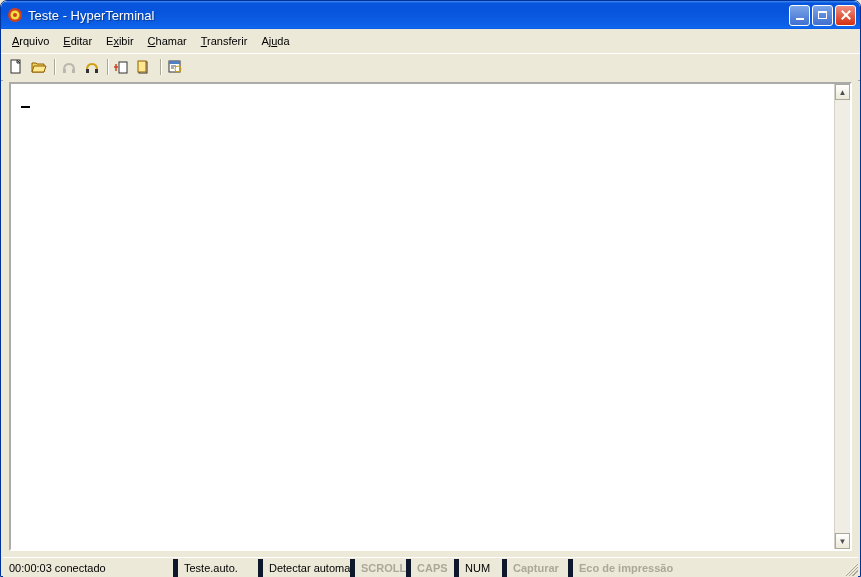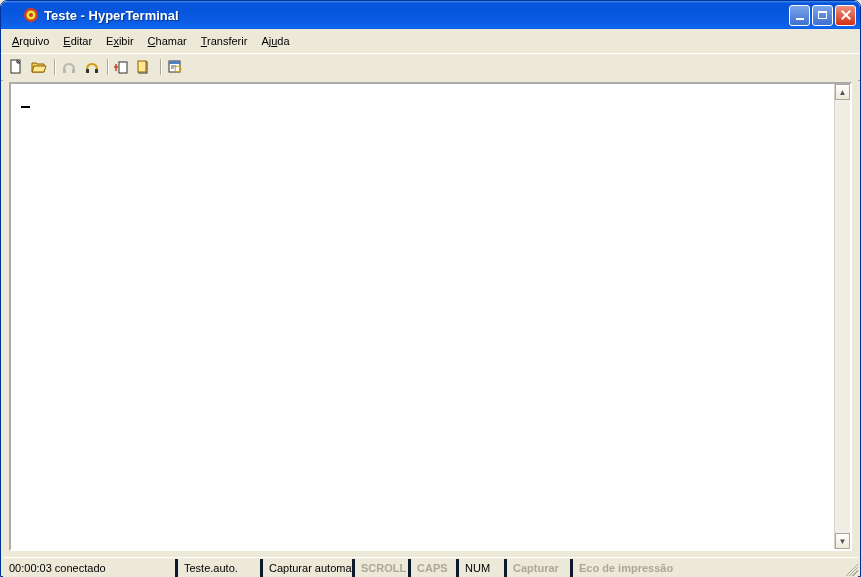--- a/index.html
+++ b/index.html
@@ -15,23 +15,23 @@
     border: 1px solid #003399;
     border-radius: 7px 7px 0 0;
   }
   
   .titlebar {
     height: 28px;
     background: linear-gradient(to bottom, #3f8cf3 0%, #0855dd 8%, #0855dd 40%, #0d60e8 88%, #0f6af1 95%, #0855dd 100%);
     display: flex;
     align-items: center;
     color: #fff;
-    font-weight: bold;
+    font-weight: normal;
     font-size: 13px;
-    padding: 0 4px 0 22px;
+    padding: 0 4px 0 6px;
     border-radius: 6px 6px 0 0;
   }
   .titlebar .app-icon {
     width: 16px; height: 16px;
     margin-right: 5px;
     display: inline-flex;
     align-items: center;
     justify-content: center;
   }
   .titlebar .title-text {
@@ -192,21 +192,21 @@
     height: 20px;
     background: #ece9d8;
     display: flex;
     align-items: center;
     font-size: 11px;
     border-top: 1px solid #fff;
   }
   .status-cell {
     height: 18px;
     padding: 0 6px;
-    border-right: 3px solid #0f172a;
+    border-right: 5px solid #0f172a;
     display: flex;
     align-items: center;
     white-space: nowrap;
     overflow: hidden;
   }
   .status-cell.disabled { color: #aca899; font-weight: bold; }
   .grip {
     width: 16px;
     height: 16px;
     margin-left: auto;
@@ -312,20 +312,20 @@
       <div class="sb-btn">▲</div>
       <div class="sb-track"></div>
       <div class="sb-btn">▼</div>
     </div>
   </div>
 </div>
 
 <div class="statusbar">
   <div class="status-cell" style="width:175px">00:00:03 conectado</div>
   <div class="status-cell" style="width:85px">Teste.auto.</div>
-  <div class="status-cell" style="width:92px">Capturar automat</div>
+  <div class="status-cell" style="width:92px">Detectar automat</div>
   <div class="status-cell disabled" style="width:56px">SCROLL</div>
   <div class="status-cell disabled" style="width:48px">CAPS</div>
   <div class="status-cell" style="width:48px">NUM</div>
   <div class="status-cell disabled" style="width:66px">Capturar</div>
   <div class="status-cell disabled" style="width:110px;border-right:none">Eco de impressão</div>
   <div class="grip"></div>
 </div>
 
 </body></html>

